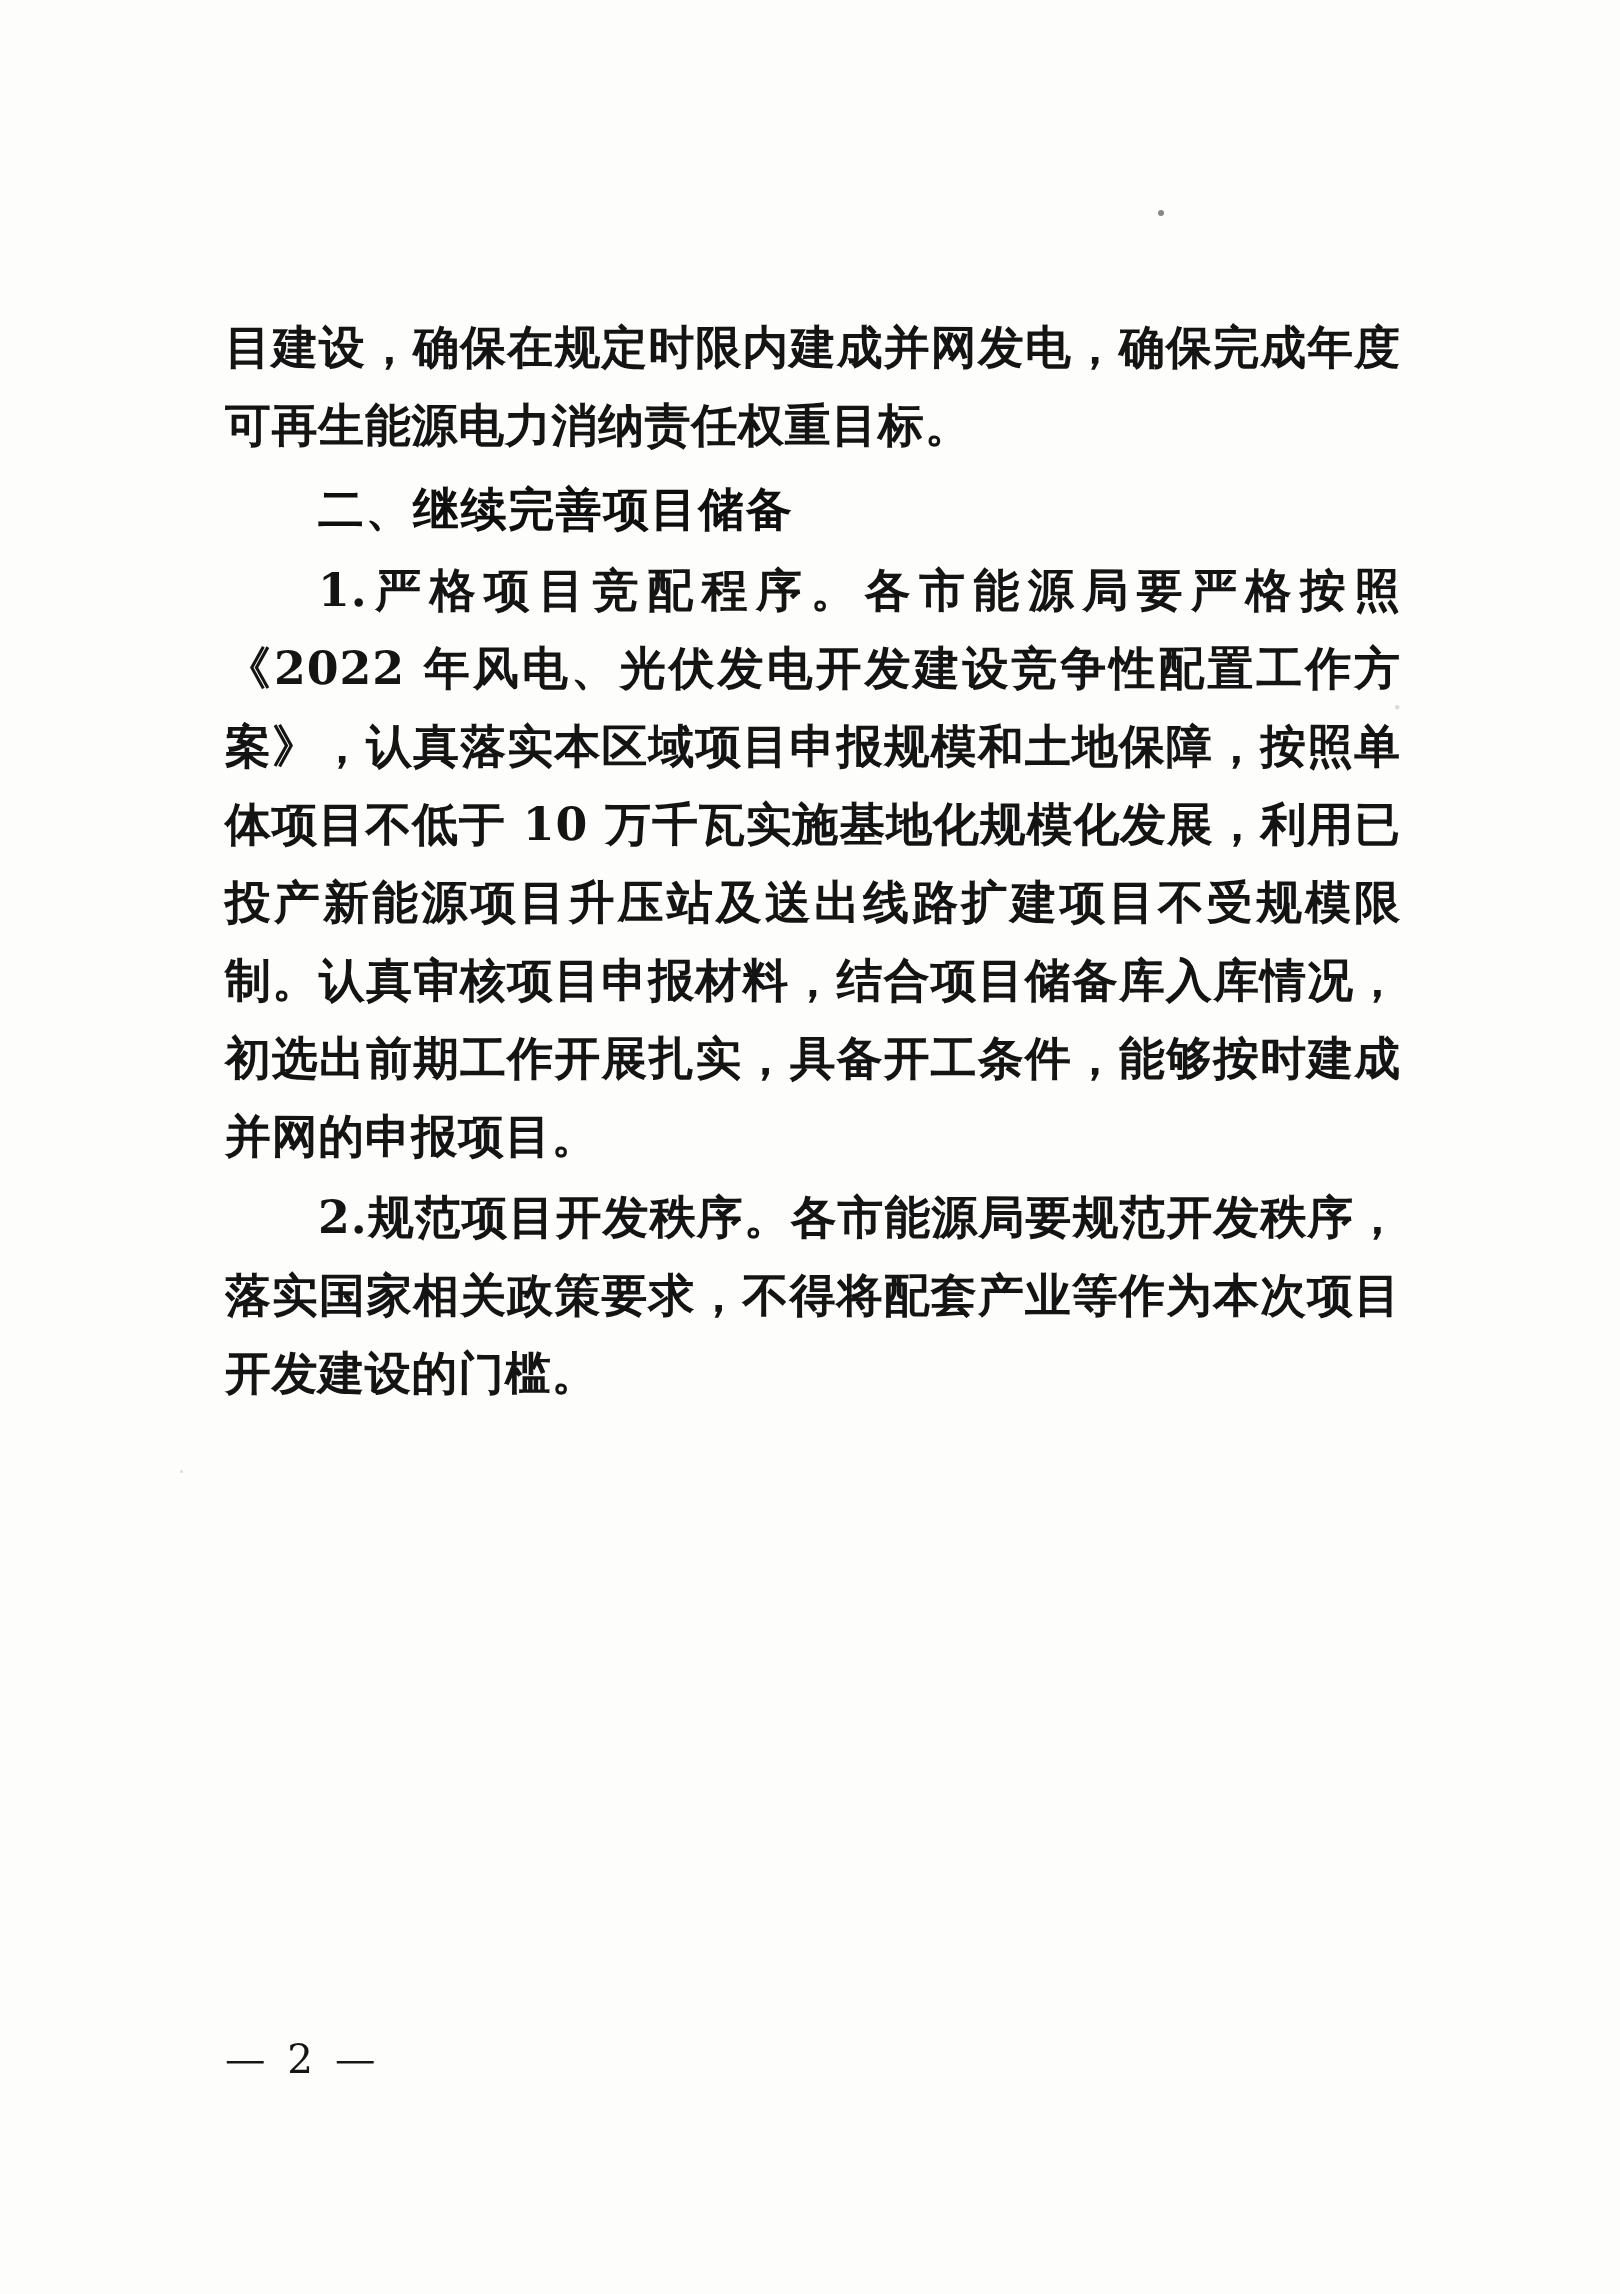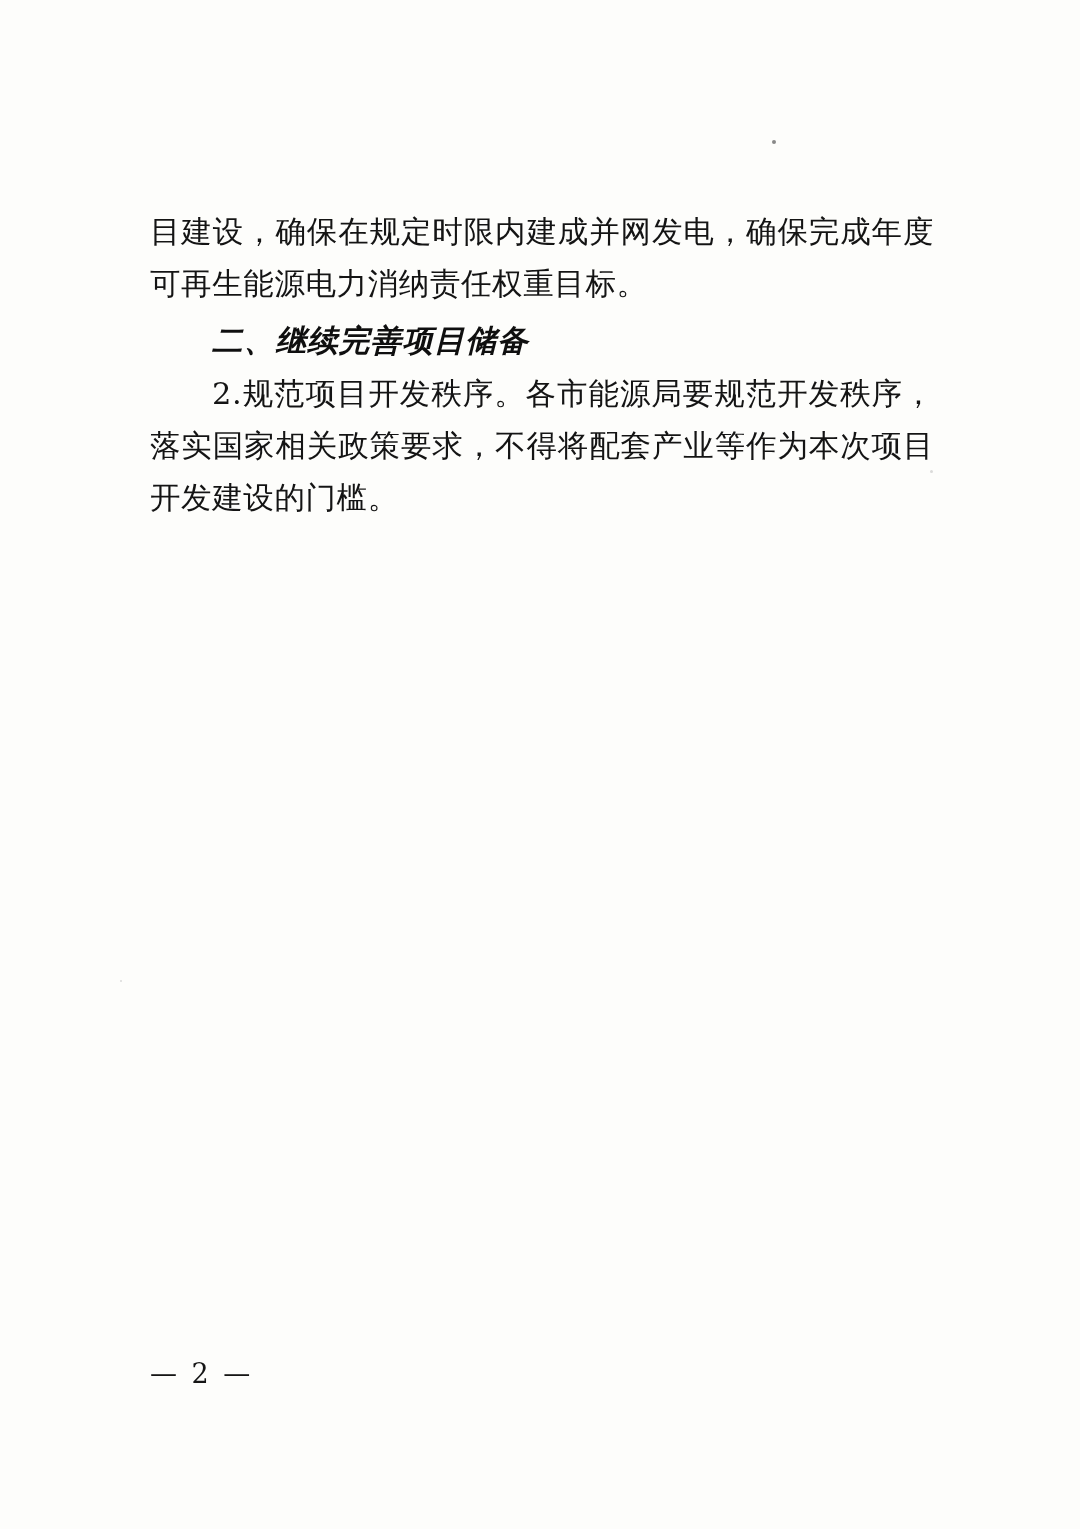--- a/index.html
+++ b/index.html
@@ -27,34 +27,33 @@
     width: 784px;
   }
   .para {
     font-size: 30.5px;
     line-height: 52px;
     letter-spacing: 0.6px;
     text-align: justify;
     text-justify: inter-ideograph;
     margin: 0 0 2px 0;
     color: #141414;
-    font-weight: 400;
+    font-weight: 700;
   }
   .para.indent {
     text-indent: 62px;
   }
   .heading {
     font-size: 30.5px;
     line-height: 52px;
     letter-spacing: 1.2px;
     font-weight: bold;
     text-indent: 62px;
     margin: 4px 0 2px 0;
     color: #0f0f0f;
-    font-style: italic;
   }
   .gap-top {
     margin-top: 6px;
   }
   .page-number {
     position: absolute;
     left: 150px;
     top: 1358px;
     font-size: 27px;
     letter-spacing: 3px;
@@ -87,20 +86,21 @@
   <div class="speck" style="left:120px; top:980px; width:2px; height:2px;"></div>
 
   <div class="page-inner">
 
     <p class="para">目建设，确保在规定时限内建成并网发电，确保完成年度可再生能源电力消纳责任权重目标。</p>
 
     <h2 class="heading">二、继续完善项目储备</h2>
 
 
 
+    <p class="para indent">1.严格项目竞配程序。各市能源局要严格按照《2022 年风电、光伏发电开发建设竞争性配置工作方案》，认真落实本区域项目申报规模和土地保障，按照单体项目不低于 10 万千瓦实施基地化规模化发展，利用已投产新能源项目升压站及送出线路扩建项目不受规模限制。认真审核项目申报材料，结合项目储备库入库情况，初选出前期工作开展扎实，具备开工条件，能够按时建成并网的申报项目。</p>
 
     <p class="para indent">2.规范项目开发秩序。各市能源局要规范开发秩序，落实国家相关政策要求，不得将配套产业等作为本次项目开发建设的门槛。</p>
 
 
   </div>
 
   <div class="page-number">— 2 —</div>
 
 </div>
 

